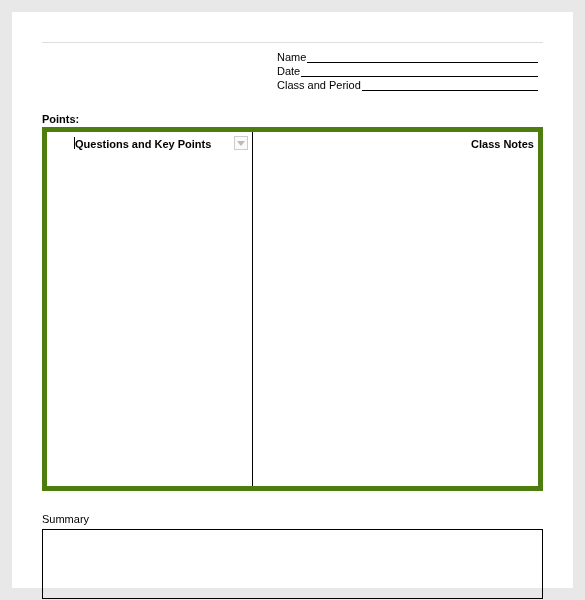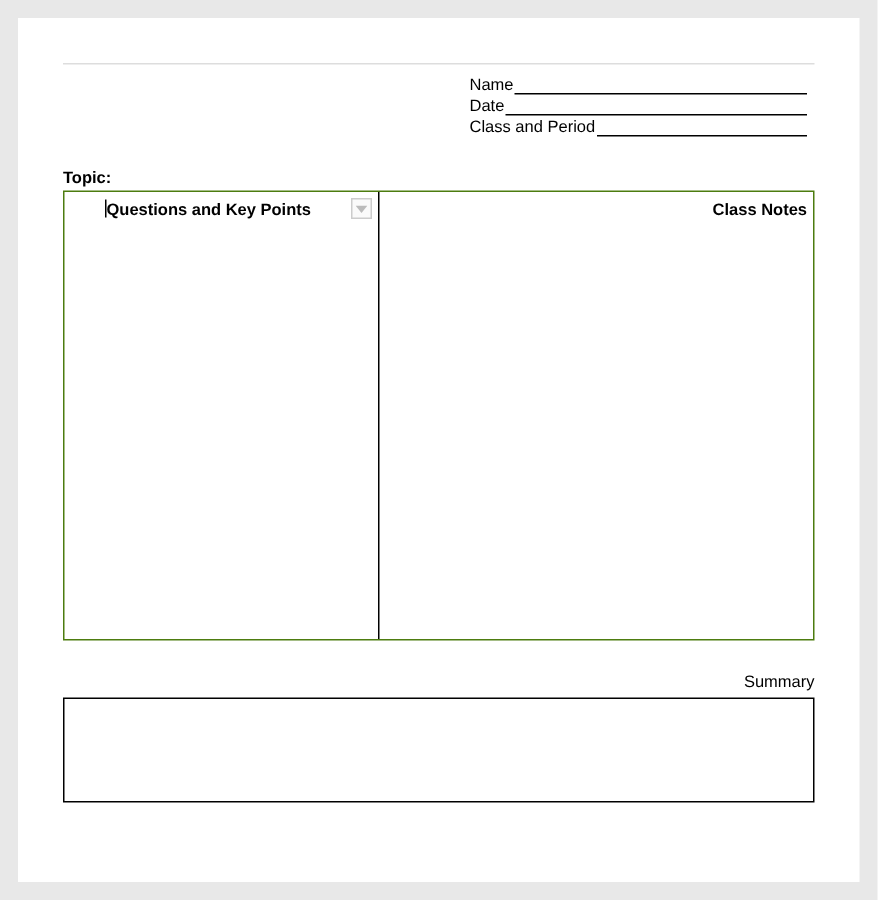--- a/index.html
+++ b/index.html
@@ -31,37 +31,36 @@
   }
   .field-row {
     display: flex;
     align-items: flex-end;
     margin-bottom: 2px;
   }
   .field-label {
     font-size: 11px;
     text-align: right;
     white-space: nowrap;
-    margin-left: 36px;
   }
   .field-line {
     flex: 1;
     border-bottom: 1px solid #000;
     height: 12px;
     margin-left: 1px;
   }
   .topic-label {
     font-size: 11px;
     font-weight: bold;
     margin-top: 22px;
     margin-bottom: 2px;
   }
   .main-box {
-    border: 1px solid #4d7c0f;
-    height: 300px;
+    border: 5px solid #4d7c0f;
+    height: 364px;
     display: flex;
     position: relative;
   }
   .left-col {
     width: 42%;
     border-right: 1px solid #000;
     position: relative;
   }
   .right-col {
     flex: 1;
@@ -92,21 +91,21 @@
     width: 14px;
     height: 14px;
     border: 1px solid #ccc;
     background: #fafafa;
     display: flex;
     align-items: center;
     justify-content: center;
   }
   .dropdown-handle svg { display: block; }
   .summary-header {
-    text-align: right;
+    text-align: left;
     font-size: 11px;
     margin-top: 22px;
     margin-bottom: 4px;
   }
   .summary-box {
     border: 1px solid #000;
     height: 70px;
   }
 </style>
 </head>
@@ -124,21 +123,21 @@
     <div class="field-row">
       <span class="field-label">Date</span>
       <span class="field-line"></span>
     </div>
     <div class="field-row">
       <span class="field-label">Class and Period</span>
       <span class="field-line"></span>
     </div>
   </div>
 
-  <div class="topic-label">Topic:</div>
+  <div class="topic-label">Points:</div>
 
   <div class="main-box">
     <div class="left-col">
       <div class="col-header">
         <span class="cursor-mark"></span>
         <span>Questions and Key Points</span>
         <span class="dropdown-handle">
           <svg width="8" height="5" viewBox="0 0 8 5">
             <polygon points="0,0 8,0 4,5" fill="#bbb"></polygon>
           </svg>

